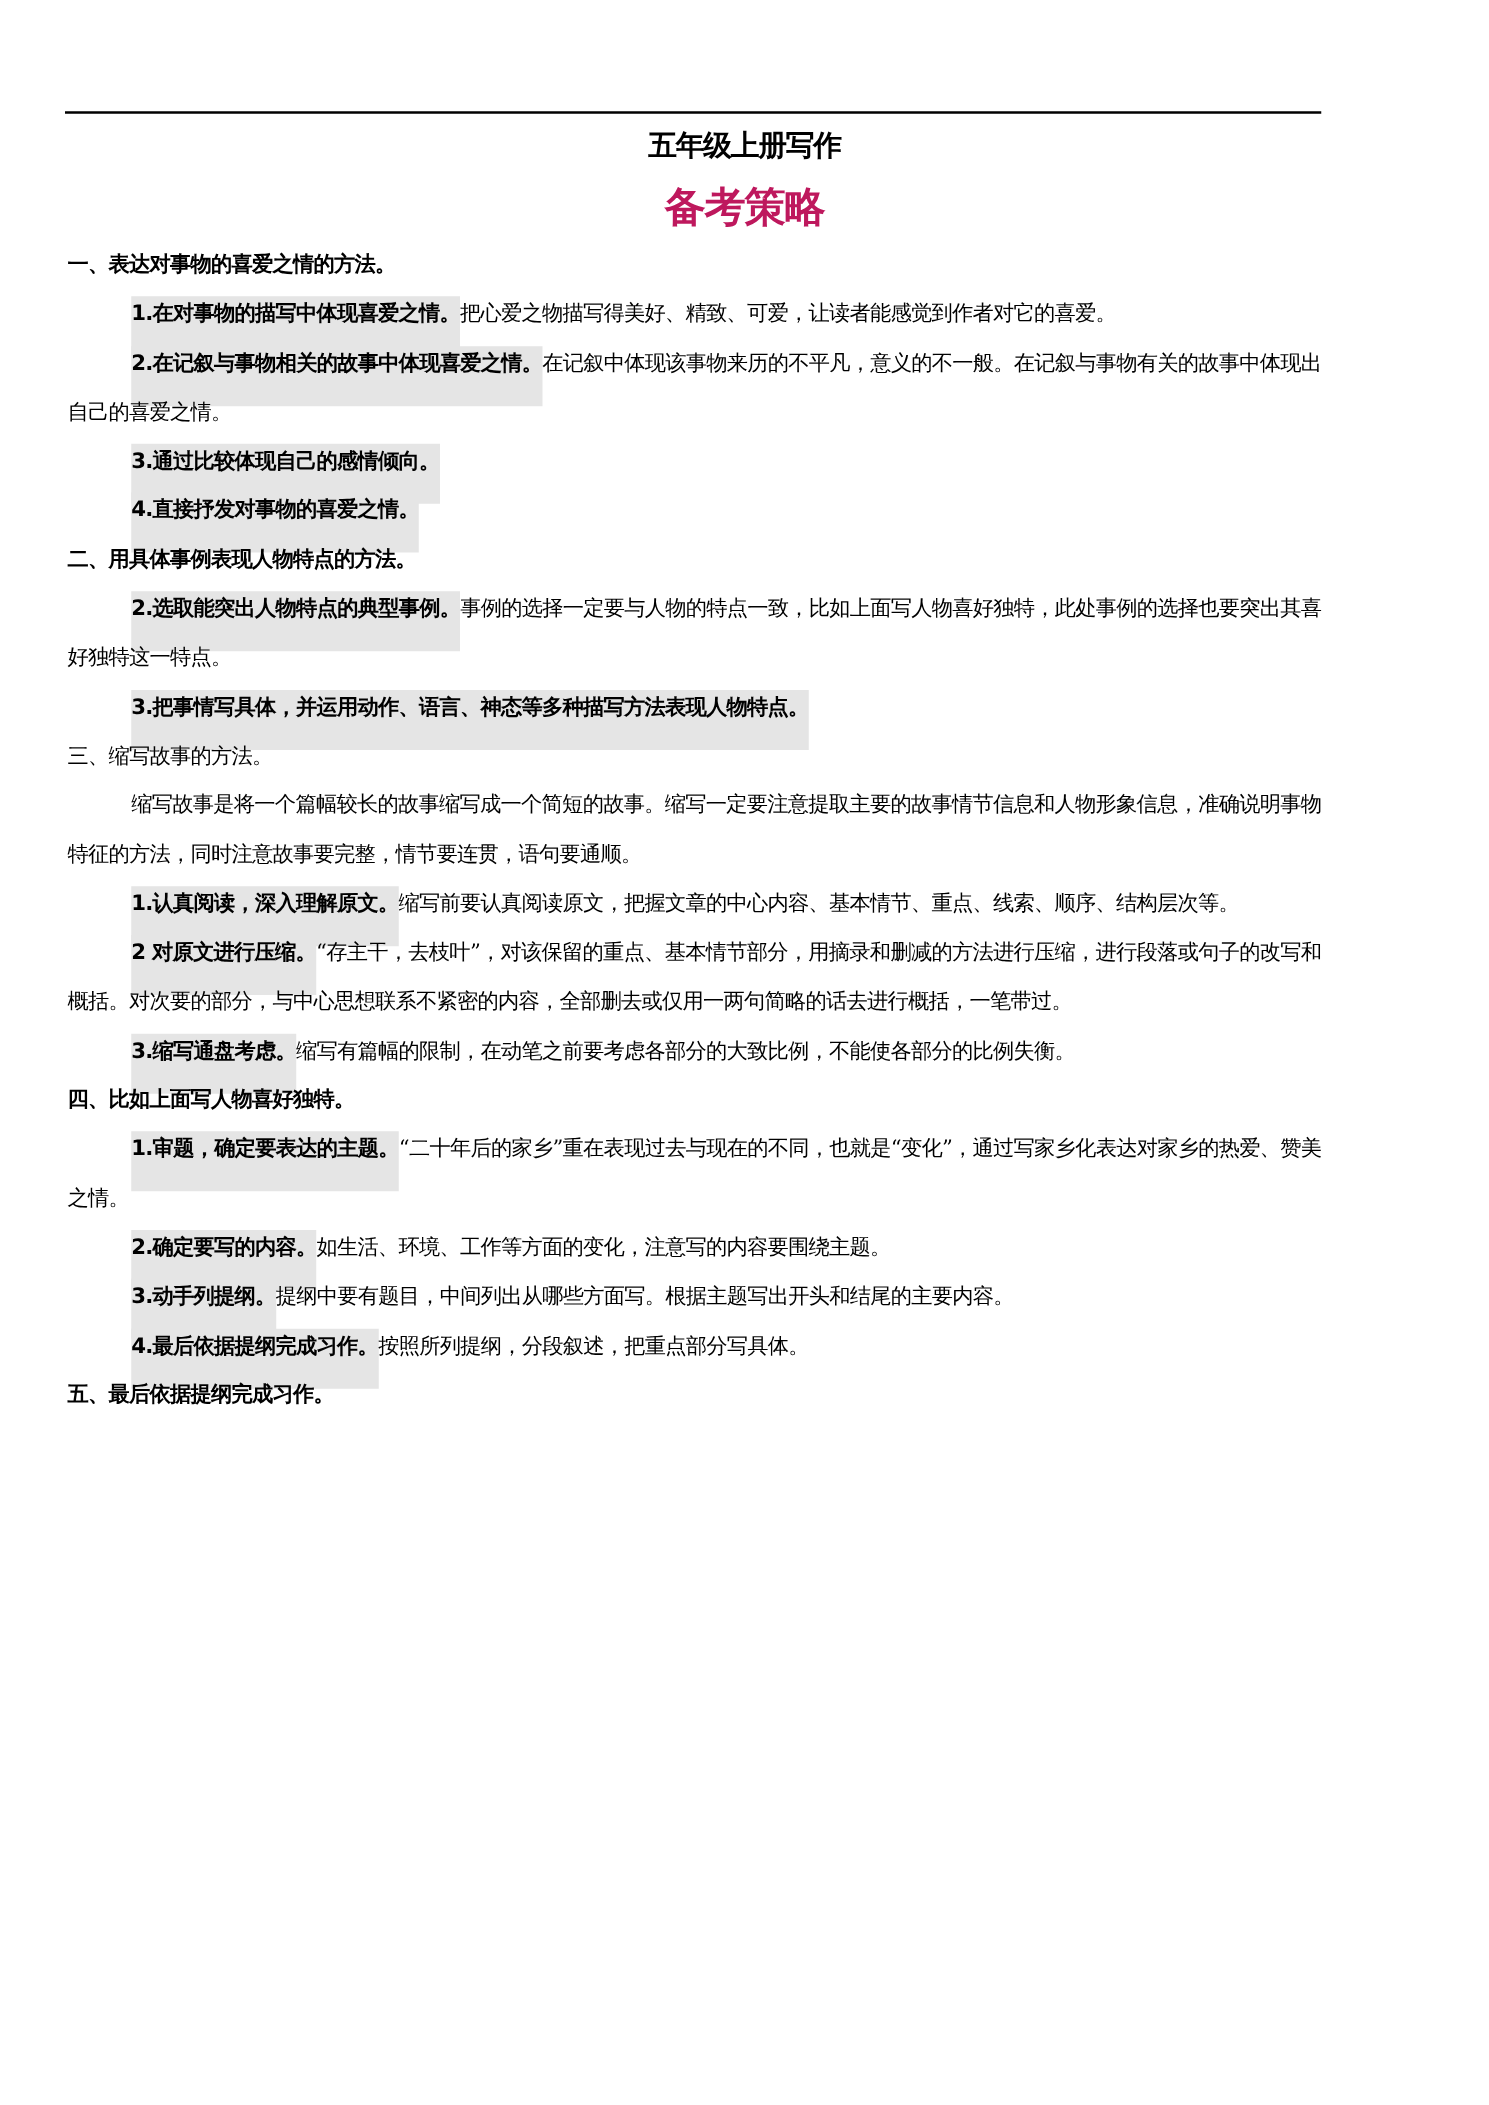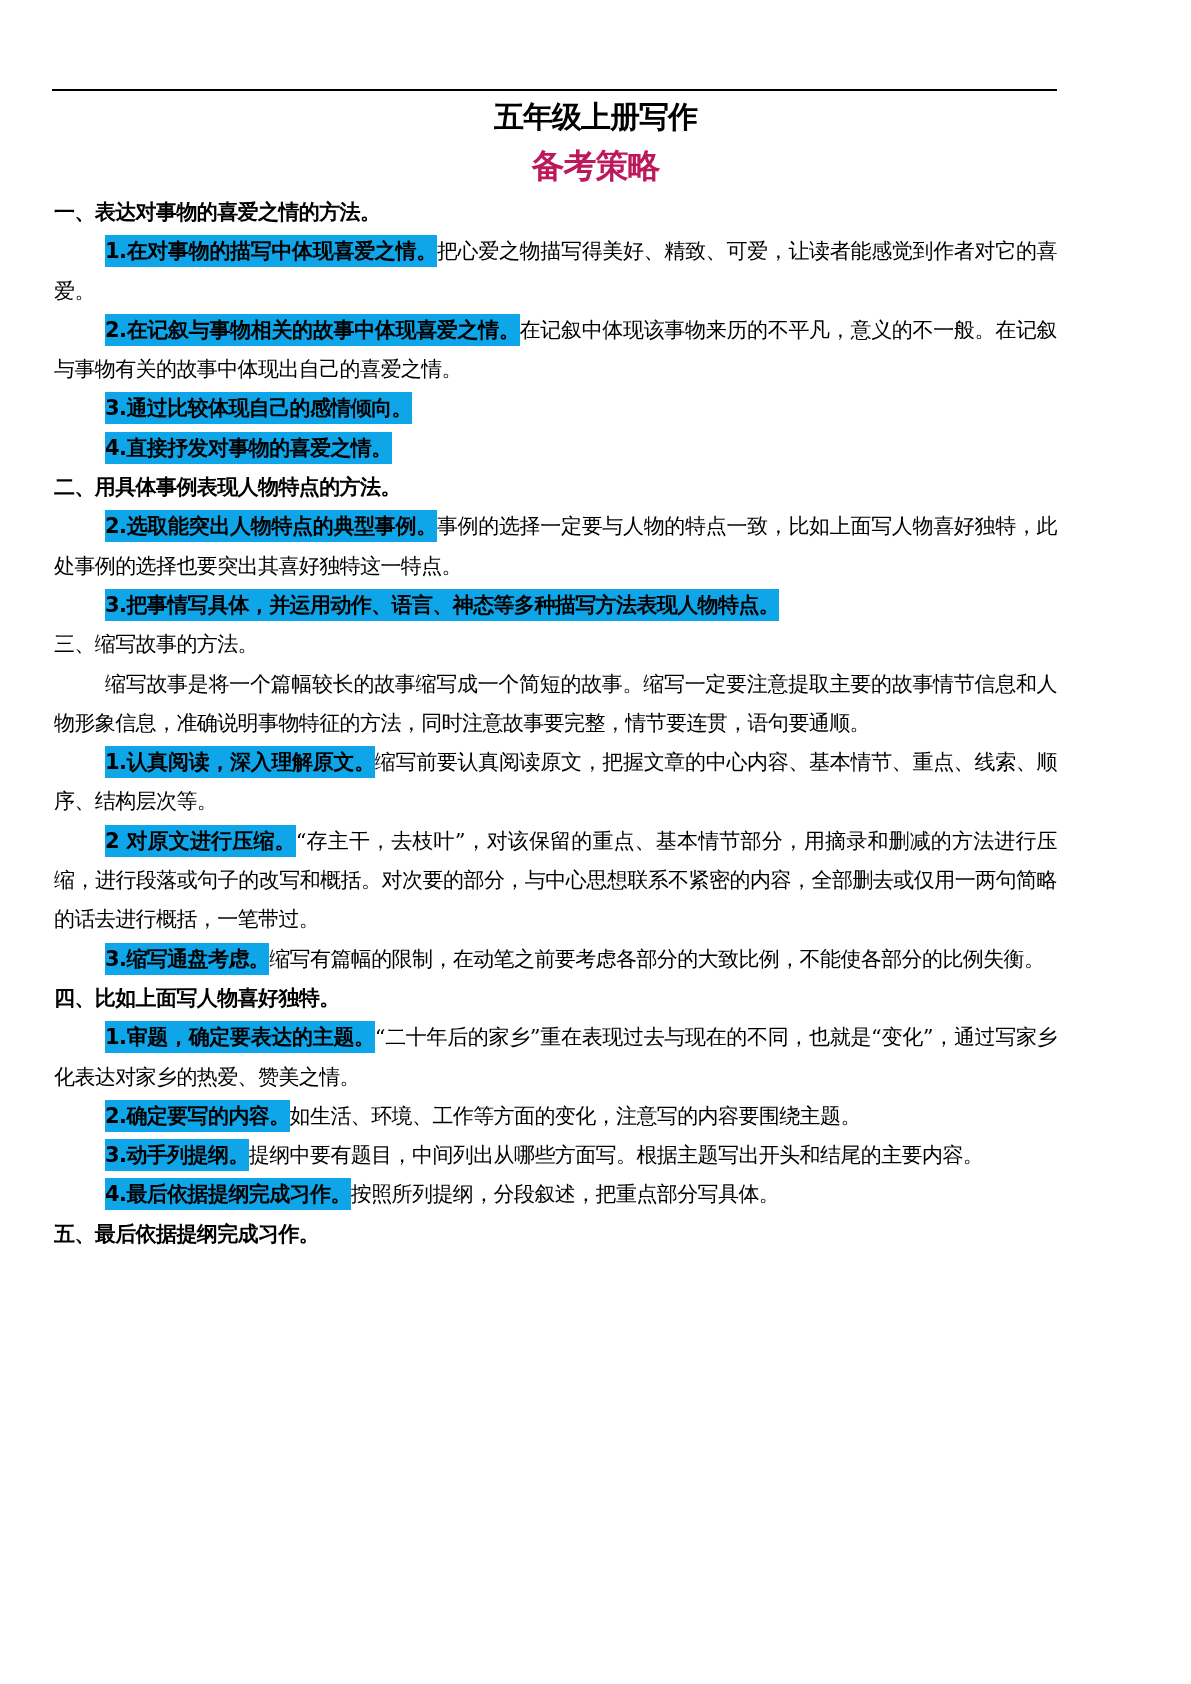--- a/index.html
+++ b/index.html
@@ -24,21 +24,21 @@
       border-top: 2px solid #000;
     }
     .title {
       position: absolute;
       left: 0;
       top: 96px;
       width: 1191px;
       text-align: center;
       font-family: "DejaVu Sans", "Liberation Sans", sans-serif;
       font-weight: bold;
-      font-size: 30px;
+      font-size: 23px;
       line-height: 42px;
       letter-spacing: -1px;
       color: #000;
     }
     .subtitle {
       position: absolute;
       left: 0;
       top: 145px;
       width: 1191px;
       text-align: center;
@@ -47,44 +47,44 @@
       font-size: 33px;
       line-height: 42px;
       letter-spacing: -1px;
       color: #be185d;
     }
     .content {
       position: absolute;
       left: 54px;
       top: 193px;
       width: 1003px;
-      font-size: 21px;
+      font-size: 17px;
       line-height: 39.3px;
       letter-spacing: -0.6px;
     }
     .heading {
       font-family: "DejaVu Sans", "Liberation Sans", sans-serif;
       font-weight: bold;
       margin: 0;
       white-space: nowrap;
     }
     .heading.plain {
       font-family: "DejaVu Serif", "Liberation Serif", serif;
       font-weight: normal;
     }
     .para {
       margin: 0;
       text-indent: 51px;
       text-align: justify;
     }
     .hl {
-      background: #0ea5e9;
+      background: #e5e5e5;
       font-family: "DejaVu Sans", "Liberation Sans", sans-serif;
       font-weight: bold;
-      padding: 4px 0 4px 0;
+      padding: 4px 0 24px 0;
     }
   </style>
 </head>
 <body>
 
 <div class="top-rule"></div>
 
 <div class="title">五年级上册写作</div>
 <div class="subtitle">备考策略</div>
 

